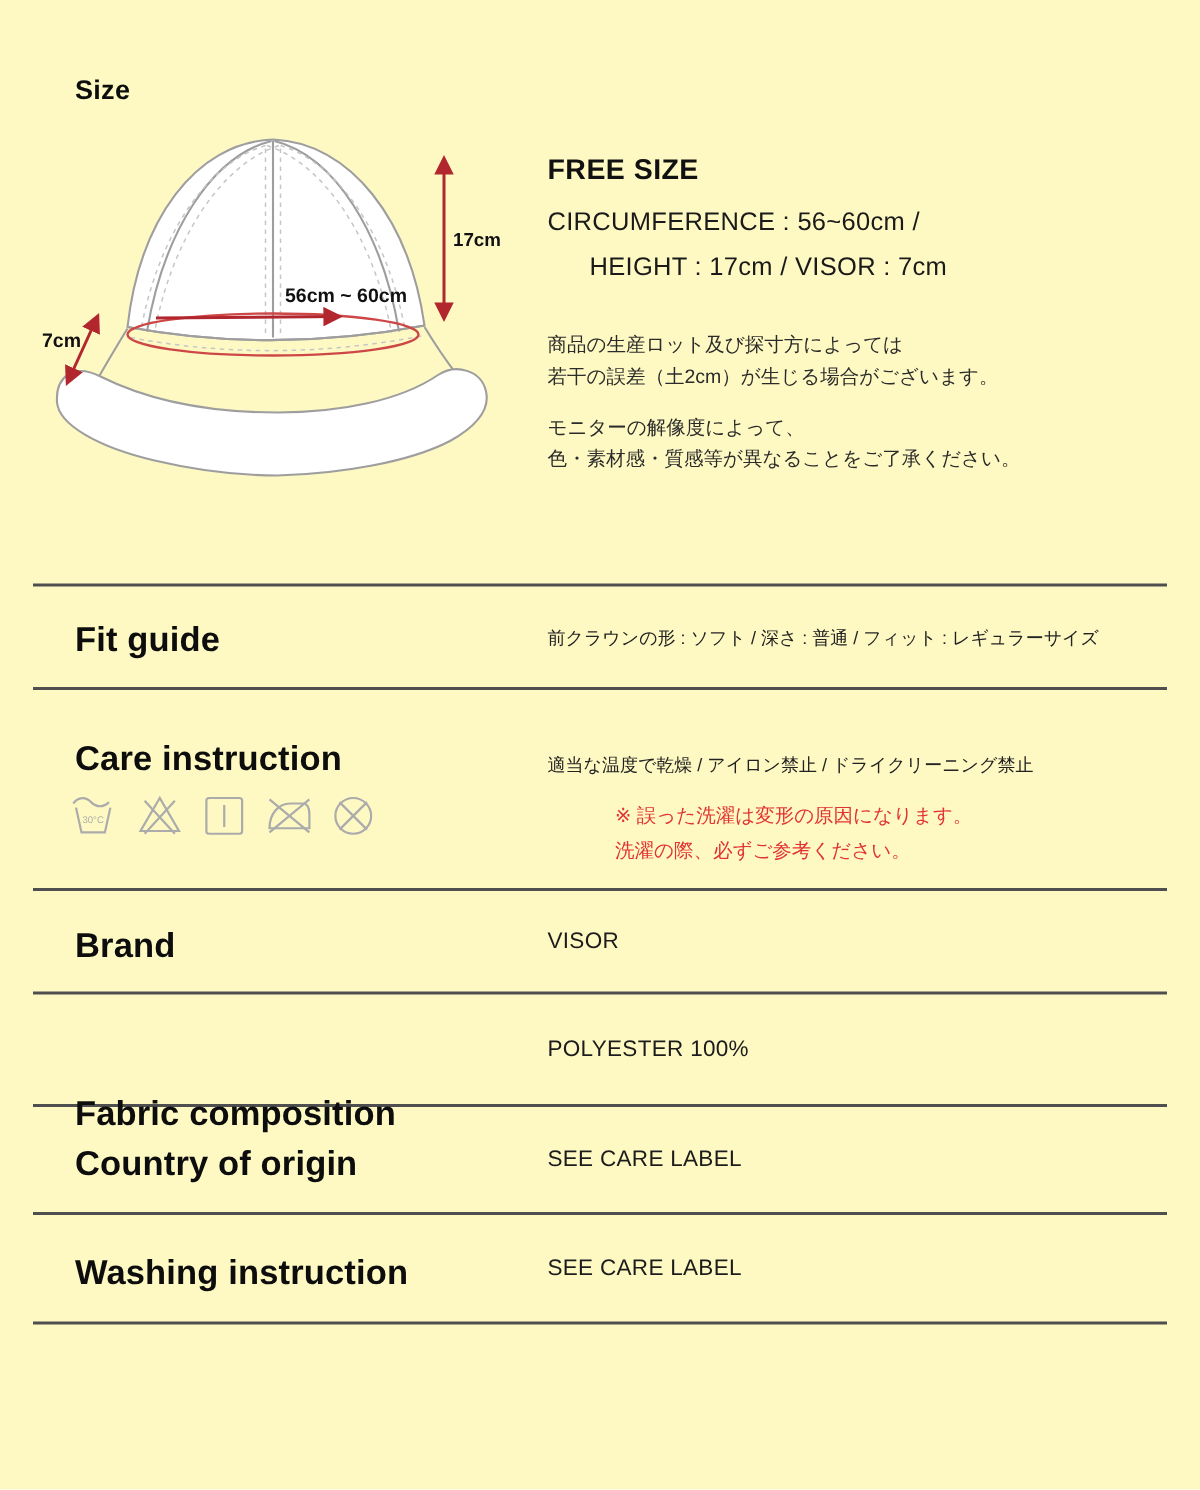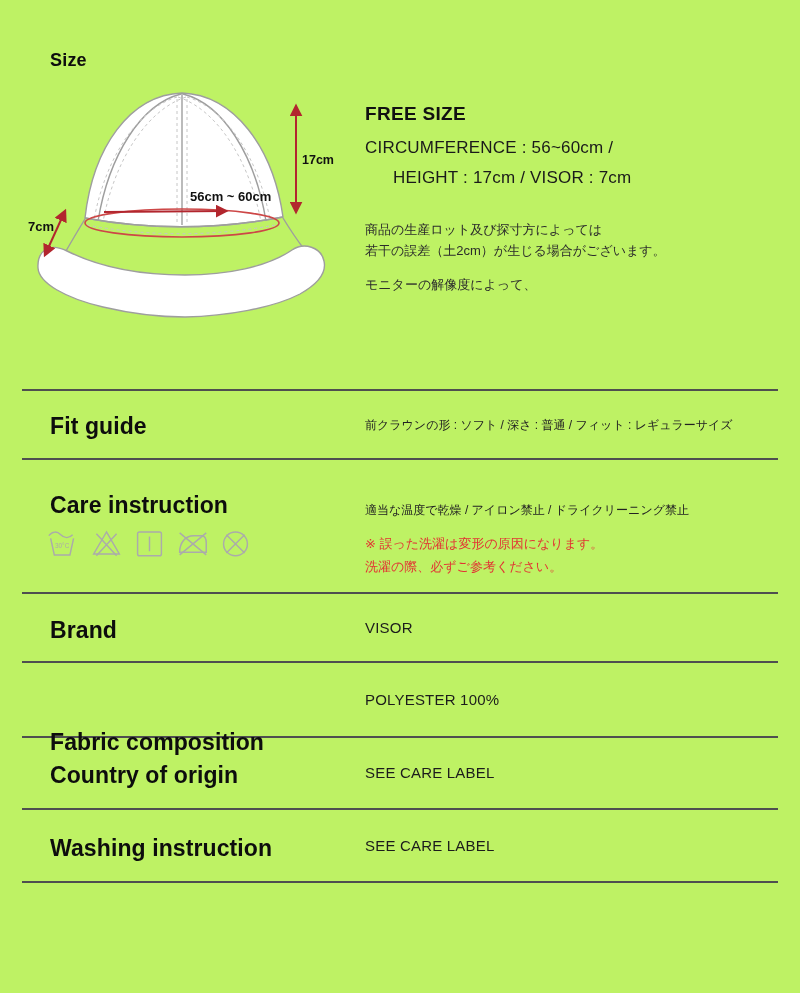--- a/index.html
+++ b/index.html
@@ -1,26 +1,26 @@
 <!DOCTYPE html>
 <html><head>
 <meta charset="utf-8">
 <style>
   html,body{margin:0;padding:0;background:#fff;}
   body{font-family:"Liberation Sans","DejaVu Sans",sans-serif;}
-  .page{position:relative;width:800px;height:993px;background:#bef264;overflow:hidden;}
+  .page{position:relative;width:800px;height:993px;background:#fef9c3;overflow:hidden;}
   .abs{position:absolute;}
   .h-sec{font-size:18px;font-weight:700;color:#0d0d0d;letter-spacing:.2px;}
   .h-row{font-size:23px;font-weight:700;color:#0d0d0d;letter-spacing:.1px;}
   .val{font-size:15px;color:#1c1c1c;letter-spacing:.2px;}
   .en-b{font-size:19px;font-weight:700;color:#111;letter-spacing:.3px;}
   .en{font-size:17px;color:#1a1a1a;letter-spacing:.2px;}
   .jp{font-size:13px;color:#2b2b2b;line-height:21px;}
   .jp-s{font-size:12px;color:#222;}
-  .jp-red{font-size:13px;color:#e23333;}
+  .jp-red{font-size:13px;color:#e23333;margin-left:45px;}
   .sep{position:absolute;left:22px;width:756px;height:2px;background:#4f4f4f;}
   .hat-svg text{font-family:"Liberation Sans","DejaVu Sans",sans-serif;font-weight:700;fill:#111;stroke:none;}
   .care-icons{display:flex;gap:10px;align-items:flex-start;}
   .cicon{stroke:#ababab;fill:none;stroke-width:1.6;}
   .cicon text{stroke:none;fill:#ababab;font-family:"Liberation Sans",sans-serif;font-weight:400;}
 </style>
 </head>
 <body>
 
 <div class="page">
@@ -67,20 +67,21 @@
   <div class="abs en-b" style="left:365px;top:103px;">FREE SIZE</div>
   <div class="abs en" style="left:365px;top:138px;">CIRCUMFERENCE : 56~60cm /</div>
   <div class="abs en" style="left:365px;top:168px;margin-left:28px;">HEIGHT : 17cm / VISOR : 7cm</div>
 
   <div class="abs" style="left:365px;top:219px;">
     <div class="jp">商品の生産ロット及び探寸方によっては</div>
     <div class="jp">若干の誤差（土2cm）が生じる場合がございます。</div>
   </div>
   <div class="abs" style="left:365px;top:274px;">
     <div class="jp">モニターの解像度によって、</div>
+    <div class="jp">色・素材感・質感等が異なることをご了承ください。</div>
   </div>
 
   <div class="sep" style="top:389px;"></div>
   <div class="sep" style="top:458px;"></div>
   <div class="sep" style="top:592px;"></div>
   <div class="sep" style="top:661px;"></div>
   <div class="sep" style="top:736px;"></div>
   <div class="sep" style="top:808px;"></div>
   <div class="sep" style="top:881px;"></div>
 

